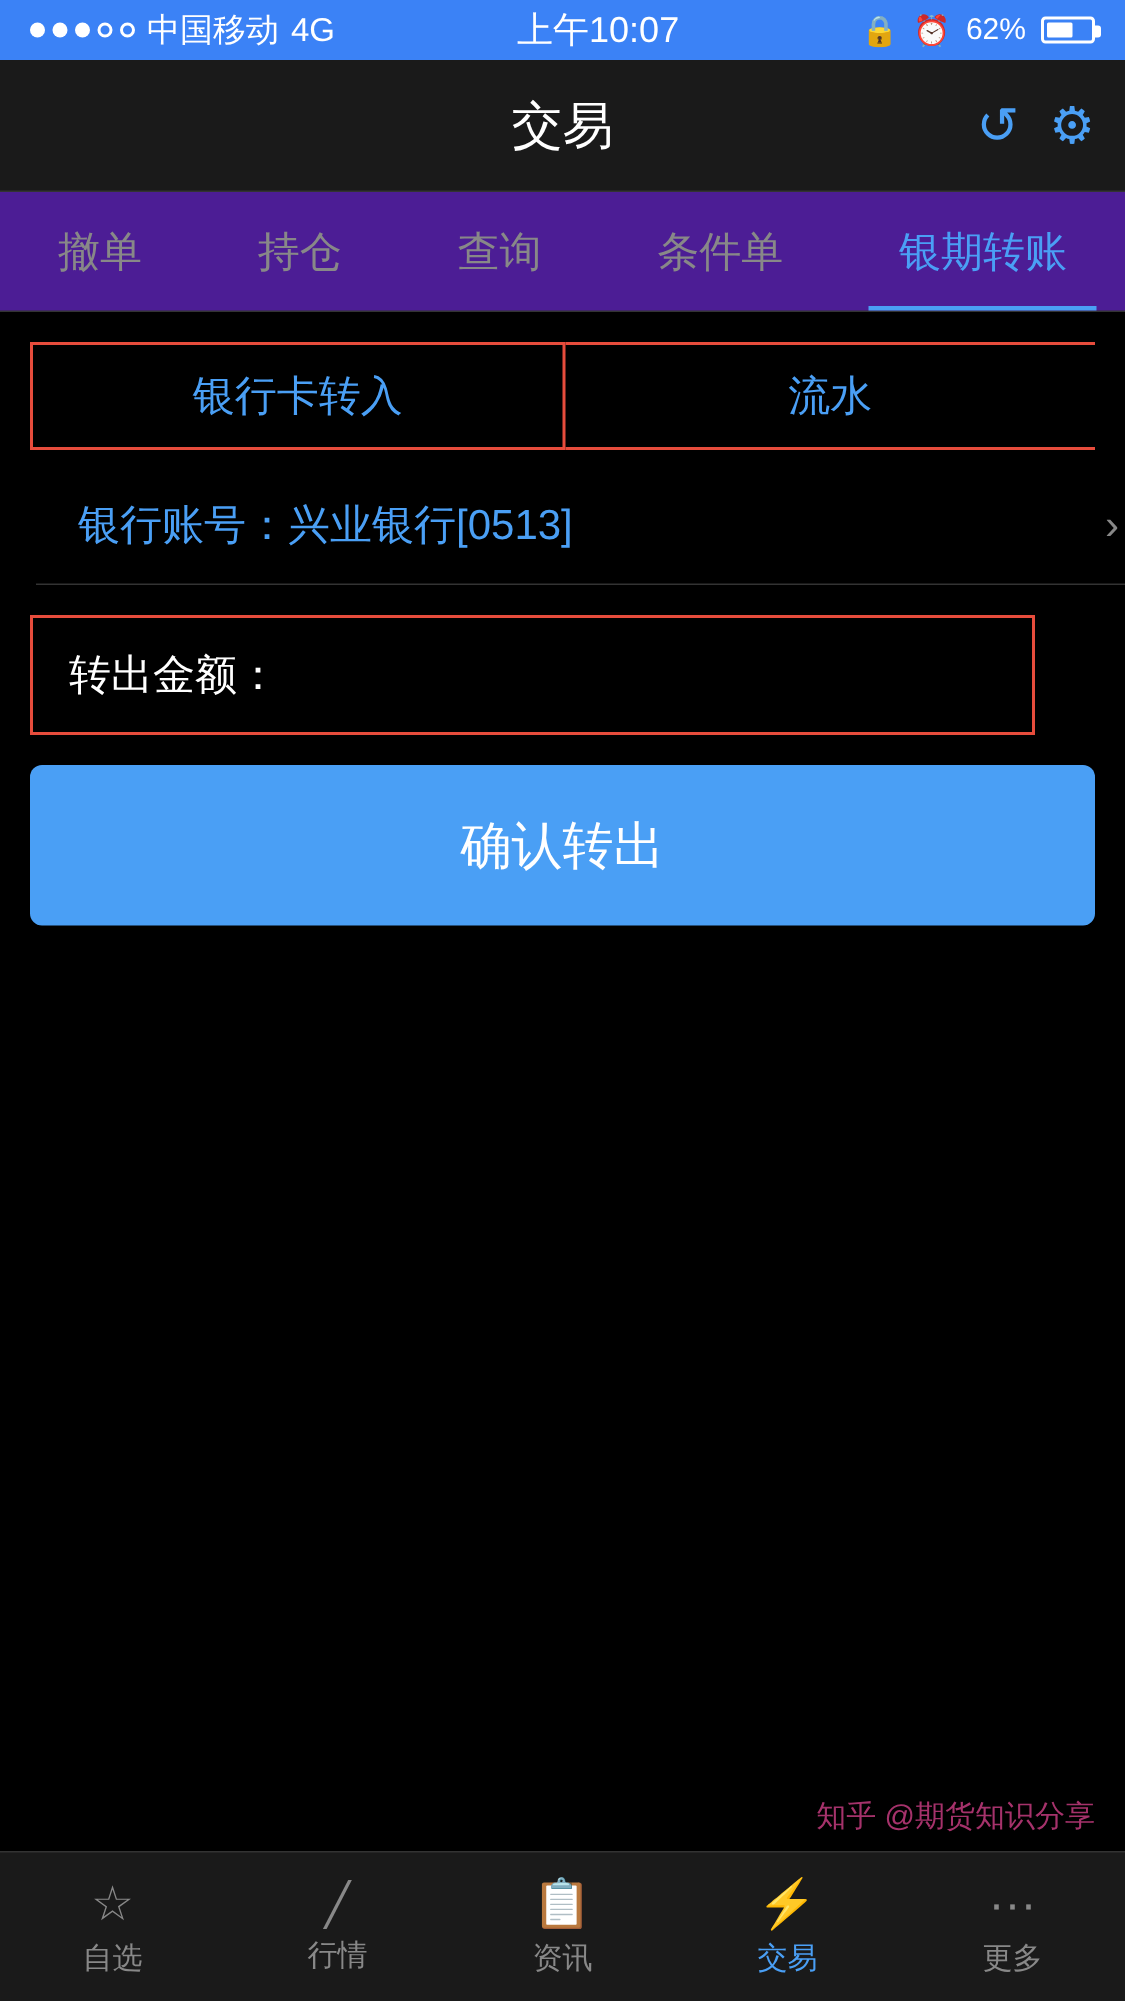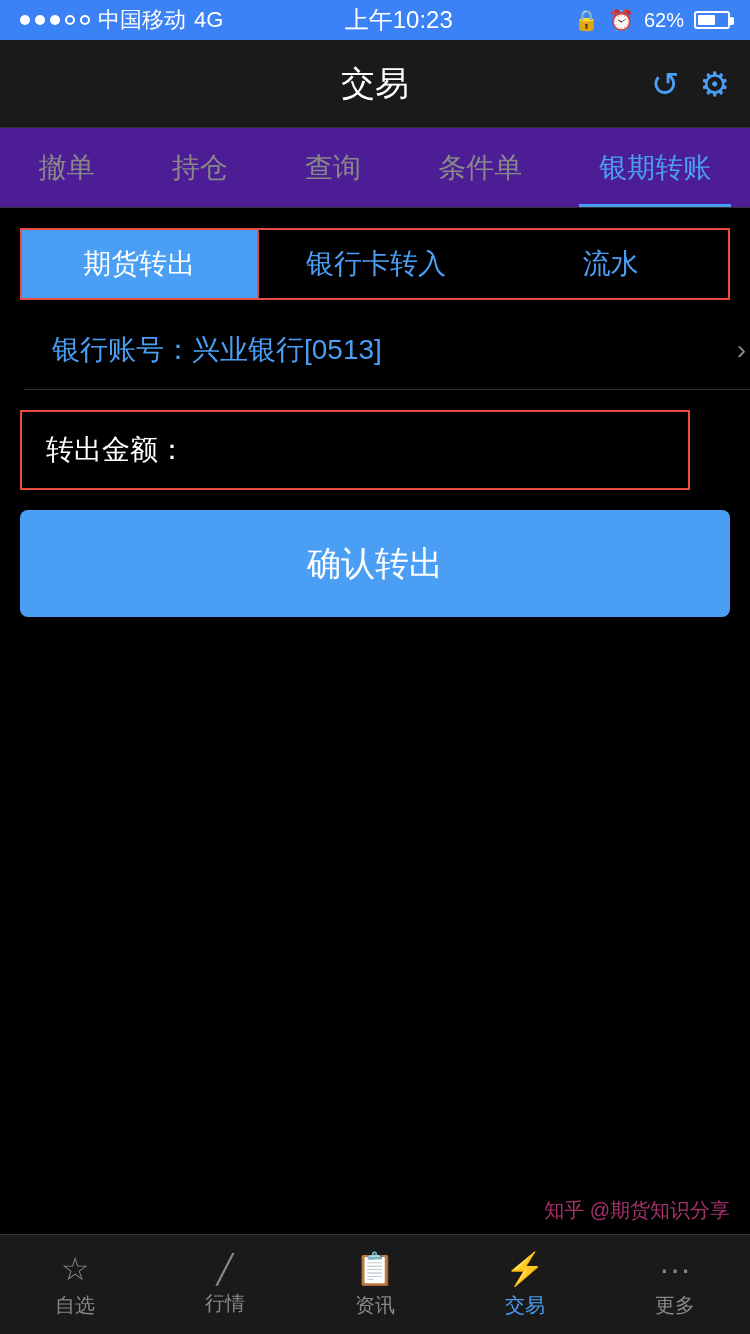--- a/index.html
+++ b/index.html
@@ -245,21 +245,21 @@
     <div class="status-dots">
       <div class="dot"></div>
       <div class="dot"></div>
       <div class="dot"></div>
       <div class="dot empty"></div>
       <div class="dot empty"></div>
     </div>
     <span>中国移动</span>
     <span>4G</span>
   </div>
-  <div class="status-center">上午10:23</div>
+  <div class="status-center">上午10:07</div>
   <div class="status-right">
     <span>🔒</span>
     <span>⏰</span>
     <span>62%</span>
     <div class="battery">
       <div class="battery-fill"></div>
     </div>
   </div>
 </div>
 
@@ -273,21 +273,20 @@
 
 <div class="top-tabs">
   <span class="top-tab">撤单</span>
   <span class="top-tab">持仓</span>
   <span class="top-tab">查询</span>
   <span class="top-tab">条件单</span>
   <span class="top-tab active">银期转账</span>
 </div>
 
 <div class="sub-tabs">
-  <div class="sub-tab active">期货转出</div>
   <div class="sub-tab">银行卡转入</div>
   <div class="sub-tab">流水</div>
 </div>
 
 <div class="bank-row">
   <span class="bank-text">
     <span>银行账号：兴业银行</span><span style="color:#4a9ff5;">[0513]</span>
   </span>
   <span class="chevron">›</span>
 </div>

